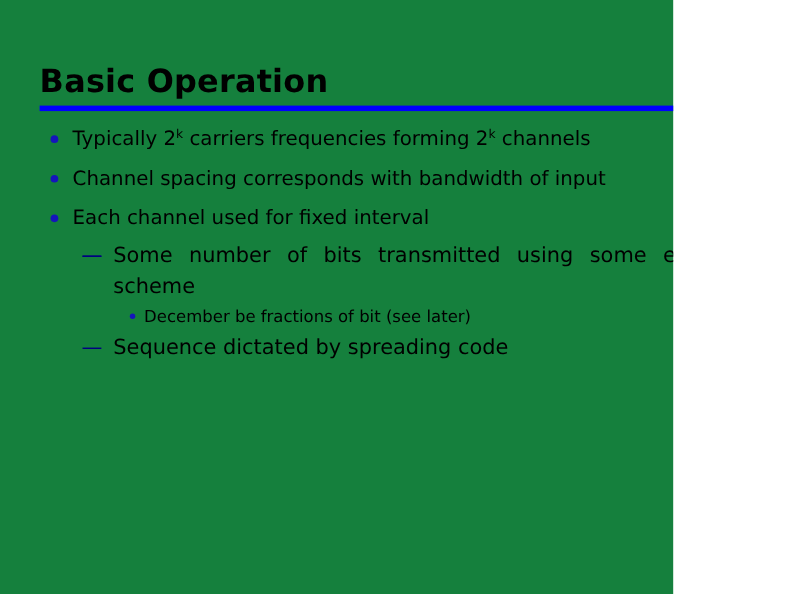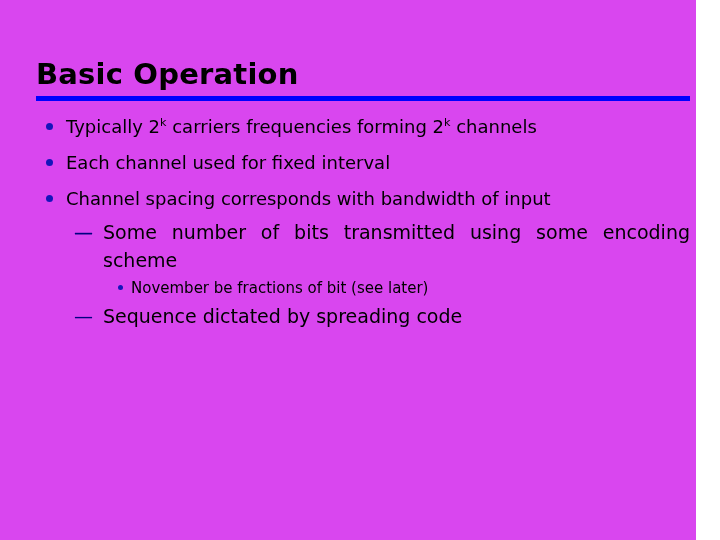--- a/index.html
+++ b/index.html
@@ -2,23 +2,23 @@
 <html><head>
 <meta charset="utf-8">
 <style>
   html, body {
     margin: 0;
     padding: 0;
     background: #ffffff;
   }
   #slide {
     position: relative;
-    width: 696px;
+    width: 612px;
     height: 540px;
-    background: #d946ef;
+    background: #15803d;
     overflow: hidden;
     font-family: "DejaVu Sans", "Liberation Sans", sans-serif;
     -webkit-font-smoothing: none;
   }
 
   
   #title-block {
     position: absolute;
     left: 36px;
     top: 56px;
@@ -150,42 +150,42 @@
 
   <div id="title-rule"></div>
 
   <div id="body-block">
 
     <div class="lvl1">
       <span class="marker"><span class="dot"></span></span>
       <span class="para-text"><span>Typically 2</span><sup class="sup">k</sup><span> carriers frequencies forming 2</span><sup class="sup">k</sup><span> channels</span></span>
     </div>
 
+    <div class="lvl1">
+      <span class="marker"><span class="dot"></span></span>
+      <span class="para-text">Channel spacing corresponds with bandwidth of input</span>
+    </div>
+
     <div class="lvl1 nojust">
       <span class="marker"><span class="dot"></span></span>
       <span class="para-text">Each channel used for fixed interval</span>
-    </div>
-
-    <div class="lvl1">
-      <span class="marker"><span class="dot"></span></span>
-      <span class="para-text">Channel spacing corresponds with bandwidth of input</span>
     </div>
 
     <div class="lvl2 nojust">
       <span class="marker">—</span>
     </div>
 
     <div class="lvl2">
       <span class="marker">—</span>
       <span class="para-text">Some number of bits transmitted using some encoding scheme</span>
     </div>
 
     <div class="lvl3">
       <span class="marker"><span class="dot"></span></span>
-      <span class="para-text">November be fractions of bit (see later)</span>
+      <span class="para-text">December be fractions of bit (see later)</span>
     </div>
 
     <div class="lvl2 nojust">
       <span class="marker">—</span>
       <span class="para-text">Sequence dictated by spreading code</span>
     </div>
 
   </div>
 </div>
 

